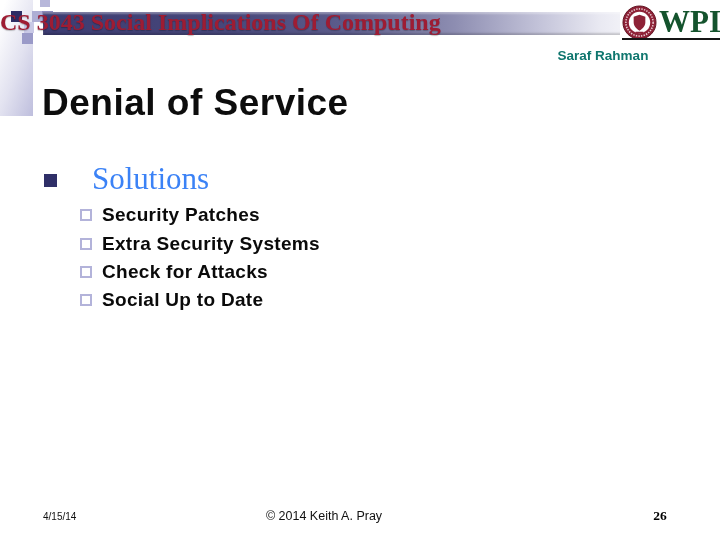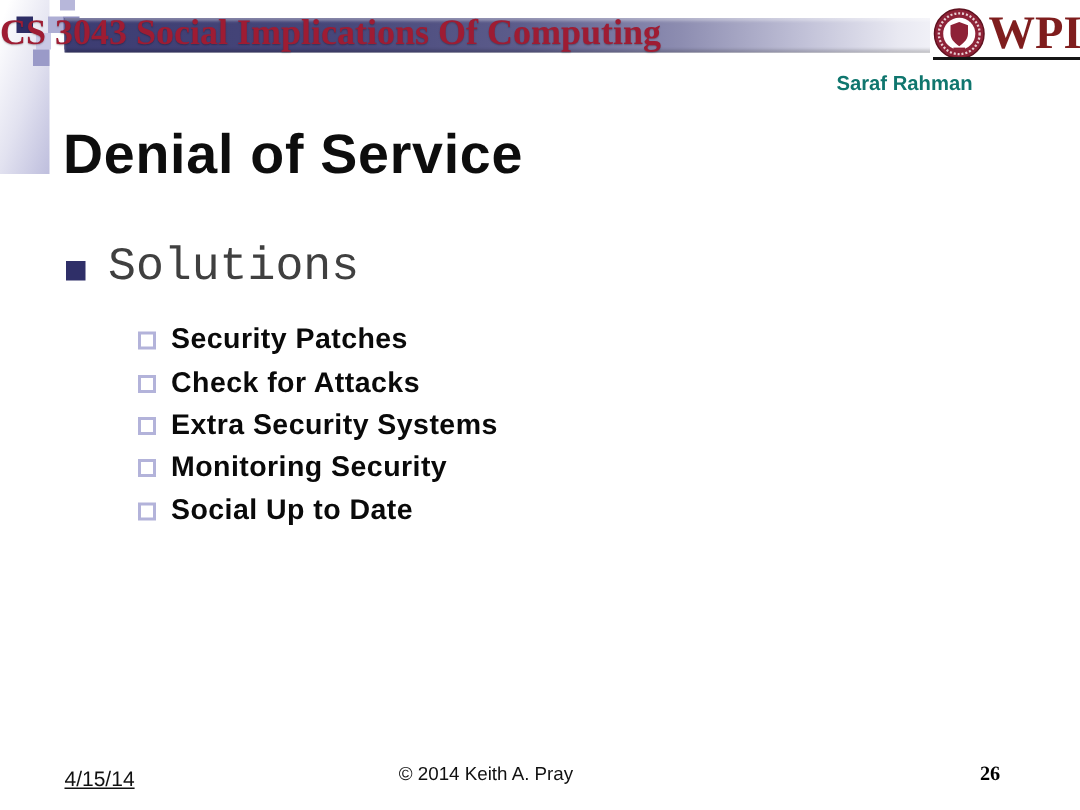--- a/index.html
+++ b/index.html
@@ -38,52 +38,52 @@
     color:#9e1c33;
     text-shadow:0 1px 1px rgba(0,0,0,0.25);
   }
   
   .logo{position:absolute;left:620px;top:4px;width:100px;height:36px;background:#ffffff;}
   .seal{position:absolute;left:2px;top:1px;}
   .wpi-wordmark{
     position:absolute;left:39px;top:0px;
     font-family:"Liberation Serif",serif;
     font-weight:bold;font-size:31px;line-height:36px;
-    letter-spacing:0px;color:#7f1d1d;
+    letter-spacing:0px;color:#14532d;
   }
   .logo-underline{position:absolute;left:622px;top:38px;width:98px;height:2px;background:#151515;}
   .author{
     position:absolute;top:48px;left:540px;width:126px;
     text-align:center;
     font-weight:bold;font-size:13.5px;color:#0f766e;
   }
   
   .slide-title{
     position:absolute;left:42px;top:82px;
     font-weight:800;font-size:37px;letter-spacing:0.5px;
     color:#0d0d0d;
     text-align:right;
   }
   .section-row{position:absolute;left:44px;top:160px;display:flex;align-items:flex-start;}
   .section-bullet{width:13px;height:13px;background:#2f2f68;margin-top:14px;margin-right:15px;flex:none;}
   .section-label{
-    font-family:Liberation Mono, monospace;
-    font-size:31px;line-height:38px;color:#404040;
+    font-family:Liberation Serif, serif;
+    font-size:31px;line-height:38px;color:#3b82f6;margin-left:20px;
   }
-  .sub-list{position:absolute;left:80px;top:201px;margin:12px;padding:0;list-style:none;}
+  .sub-list{position:absolute;left:80px;top:201px;margin:0;padding:0;list-style:none;}
   .sub-item{display:flex;align-items:center;height:28.4px;}
   .sub-bullet{
     width:8px;height:8px;background:#ffffff;
     border:2px solid #b3b3da;margin-right:10px;flex:none;
   }
   .sub-label{
     font-weight:bold;font-size:19px;letter-spacing:0.3px;color:#0a0a0a;
   }
   
-  .footer-date{position:absolute;left:43px;top:511px;font-size:14px;color:#111;text-decoration:underline;}
+  .footer-date{position:absolute;left:43px;top:511px;font-size:10px;color:#111;}
   .footer-copy{position:absolute;left:0;top:509px;width:648px;text-align:center;font-size:12.5px;color:#111;}
   .footer-num{position:absolute;left:640px;top:508px;width:40px;text-align:center;font-weight:bold;font-size:13.5px;color:#000;font-family:Liberation Serif, serif;}
 </style>
 </head>
 <body>
 
 <div class="slide">
 
   <div class="corner-strip"></div>
   <div>
@@ -120,29 +120,25 @@
     <div class="section-label">Solutions</div>
   </div>
 
   <ul class="sub-list">
     <li class="sub-item">
       <span class="sub-bullet"></span>
       <span class="sub-label">Security Patches</span>
     </li>
     <li class="sub-item">
       <span class="sub-bullet"></span>
-      <span class="sub-label">Check for Attacks</span>
-    </li>
-    <li class="sub-item">
-      <span class="sub-bullet"></span>
       <span class="sub-label">Extra Security Systems</span>
     </li>
     <li class="sub-item">
       <span class="sub-bullet"></span>
-      <span class="sub-label">Monitoring Security</span>
+      <span class="sub-label">Check for Attacks</span>
     </li>
     <li class="sub-item">
       <span class="sub-bullet"></span>
       <span class="sub-label">Social Up to Date</span>
     </li>
   </ul>
 
   <div class="footer-date">4/15/14</div>
   <div class="footer-copy">© 2014 Keith A. Pray</div>
   <div class="footer-num">26</div>

